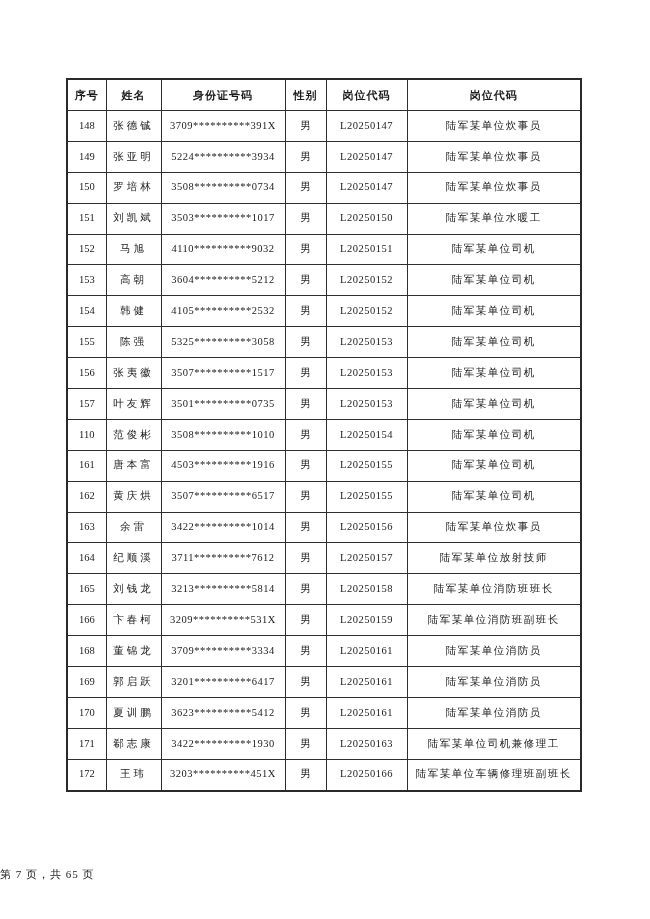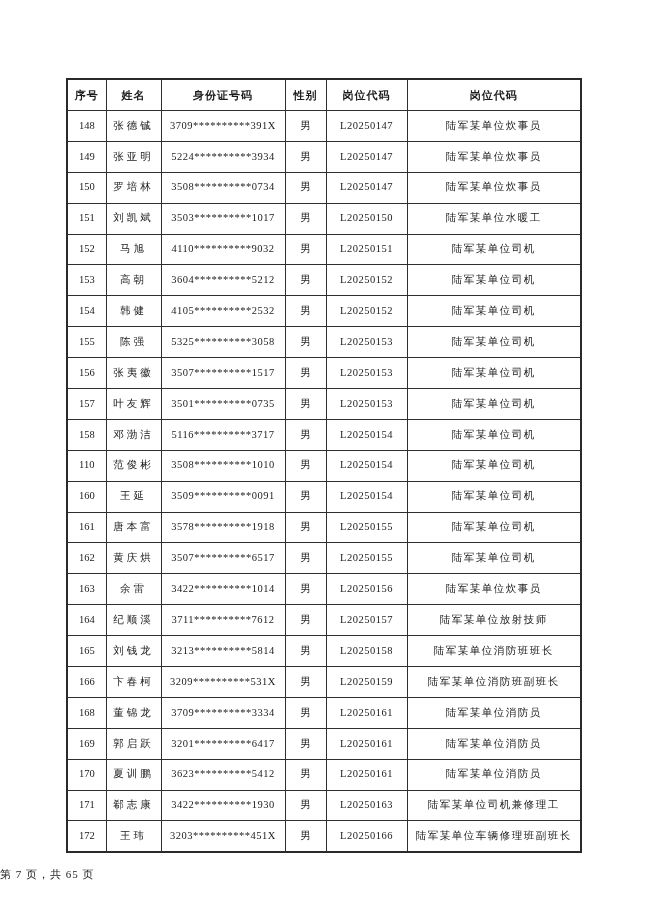--- a/index.html
+++ b/index.html
@@ -166,47 +166,31 @@
         </tr>
         <tr>
           <td class="c0">157</td>
           <td class="c1">叶友辉</td>
           <td class="c2">3501**********0735</td>
           <td class="c3">男</td>
           <td class="c4">L20250153</td>
           <td class="c5">陆军某单位司机</td>
         </tr>
         <tr>
-          <td class="c0">158</td>
-          <td class="c1">邓渤洁</td>
-          <td class="c2">5116**********3717</td>
-          <td class="c3">男</td>
-          <td class="c4">L20250154</td>
-          <td class="c5">陆军某单位司机</td>
-        </tr>
-        <tr>
           <td class="c0">110</td>
           <td class="c1">范俊彬</td>
           <td class="c2">3508**********1010</td>
           <td class="c3">男</td>
           <td class="c4">L20250154</td>
           <td class="c5">陆军某单位司机</td>
         </tr>
         <tr>
-          <td class="c0">160</td>
-          <td class="c1">王延</td>
-          <td class="c2">3509**********0091</td>
-          <td class="c3">男</td>
-          <td class="c4">L20250154</td>
-          <td class="c5">陆军某单位司机</td>
-        </tr>
-        <tr>
           <td class="c0">161</td>
           <td class="c1">唐本富</td>
-          <td class="c2">3578**********1918</td>
+          <td class="c2">4503**********1916</td>
           <td class="c3">男</td>
           <td class="c4">L20250155</td>
           <td class="c5">陆军某单位司机</td>
         </tr>
         <tr>
           <td class="c0">162</td>
           <td class="c1">黄庆烘</td>
           <td class="c2">3507**********6517</td>
           <td class="c3">男</td>
           <td class="c4">L20250155</td>

